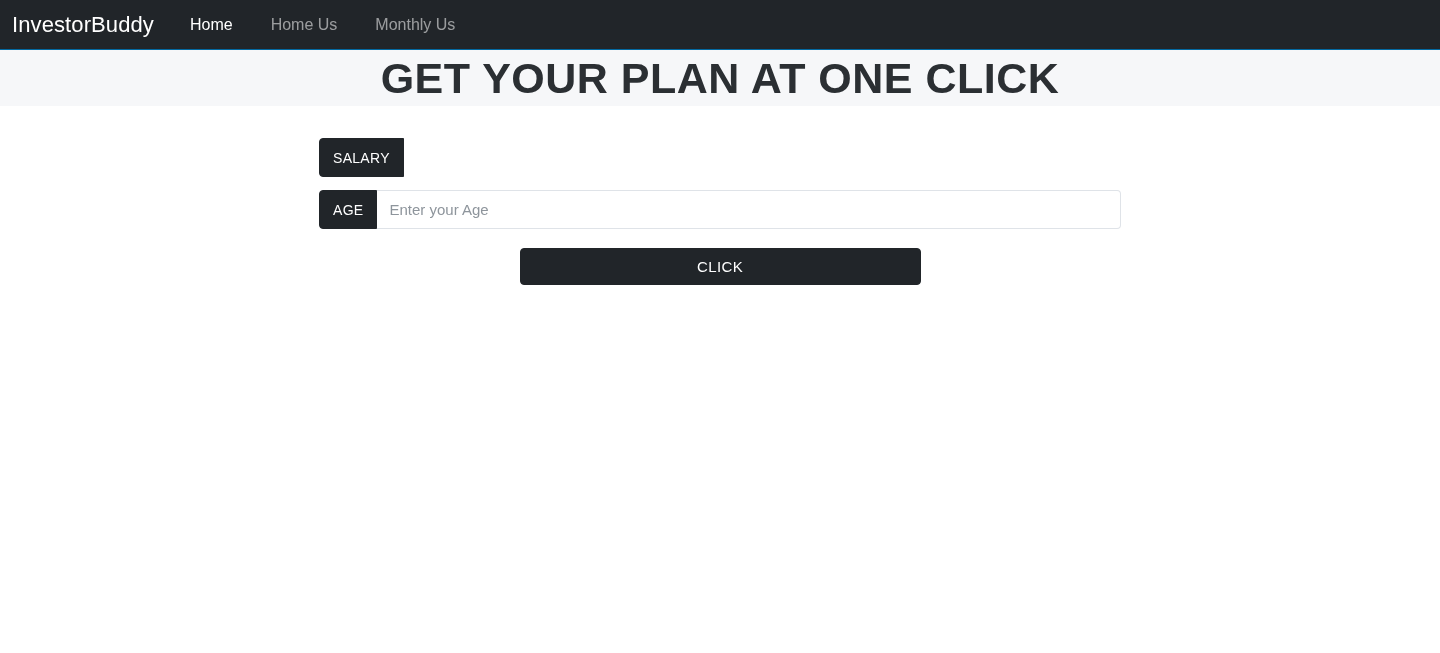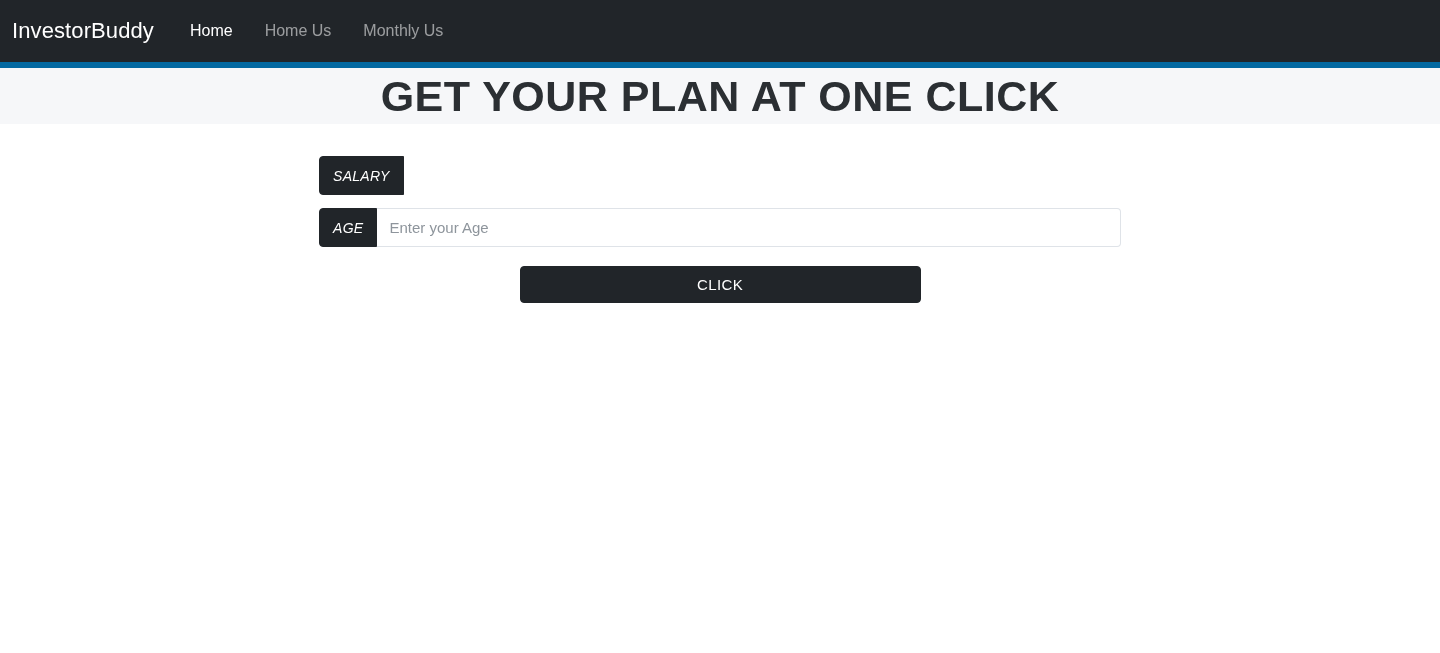--- a/index.html
+++ b/index.html
@@ -10,42 +10,42 @@
     width: 1440px;
     height: 653px;
     background: #ffffff;
     font-family: "Liberation Sans", sans-serif;
     overflow: hidden;
     -webkit-font-smoothing: antialiased;
   }
 
   
   .navbar {
-    height: 68px;
+    height: 50px;
     background: #212529;
     display: flex;
     align-items: center;
     padding: 0 12px;
     box-sizing: border-box;
-    border-bottom: 6px solid #0369a1;
+    border-bottom: 1px solid #0369a1;
   }
   .brand {
     color: #ffffff;
     font-size: 22px;
     line-height: 1;
     letter-spacing: 0.1px;
     white-space: nowrap;
     text-decoration: none;
     cursor: pointer;
   }
   .nav-links {
     display: flex;
     align-items: center;
     margin-left: 24px;
-    gap: 8px;
+    gap: 14px;
   }
   .nav-link {
     color: rgba(255,255,255,0.55);
     font-size: 16px;
     line-height: 1;
     padding: 8px 12px;
     white-space: nowrap;
     text-decoration: none;
     cursor: pointer;
     display: inline-flex;
@@ -102,21 +102,20 @@
     letter-spacing: 0.3px;
     display: flex;
     align-items: center;
     justify-content: center;
     padding: 0 13px;
     border-radius: 4px 0 0 4px;
     border: 1px solid #212529;
     box-sizing: border-box;
     white-space: nowrap;
     user-select: none;
-    font-style: italic;
   }
   .input-field {
     flex: 1;
     border: 1px solid #dfe3e8;
     border-left: none;
     border-radius: 0 4px 4px 0;
     background: #ffffff;
     font-family: "Liberation Sans", sans-serif;
     font-size: 15px;
     color: #2b2f33;

